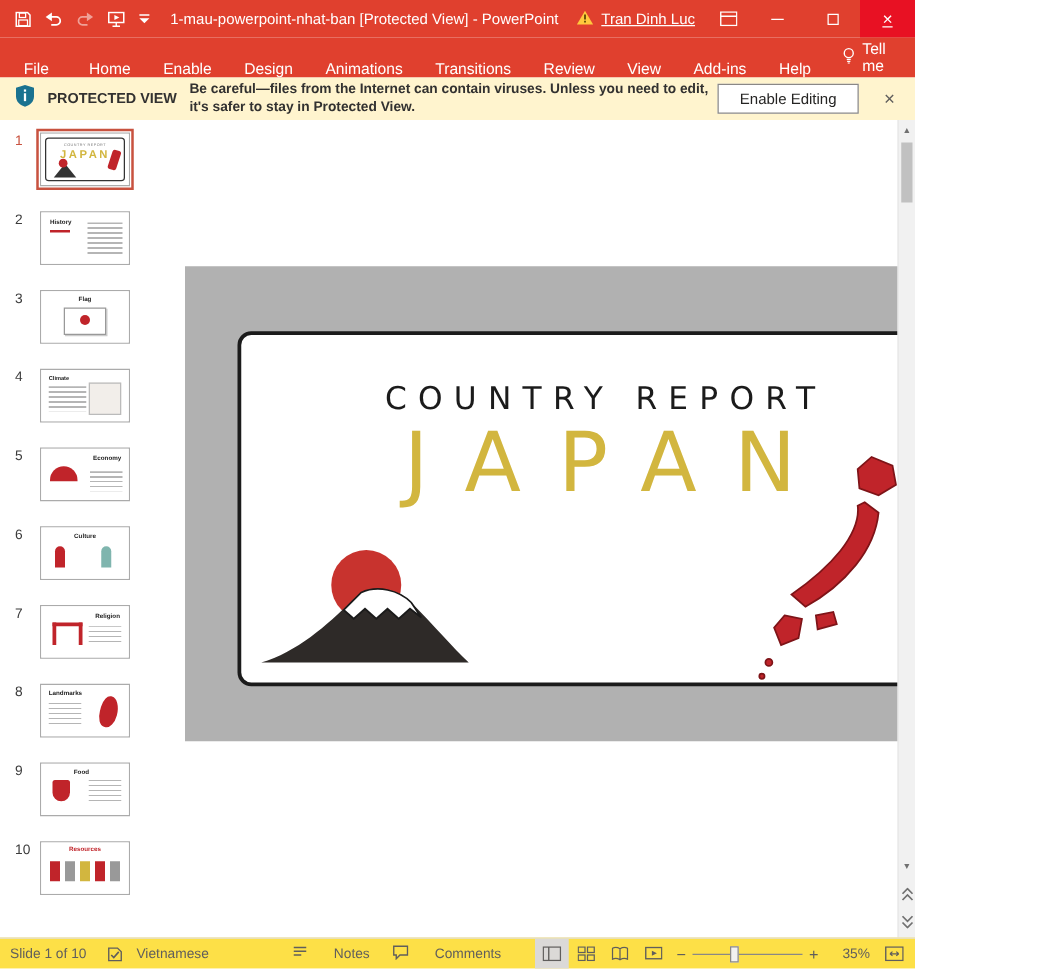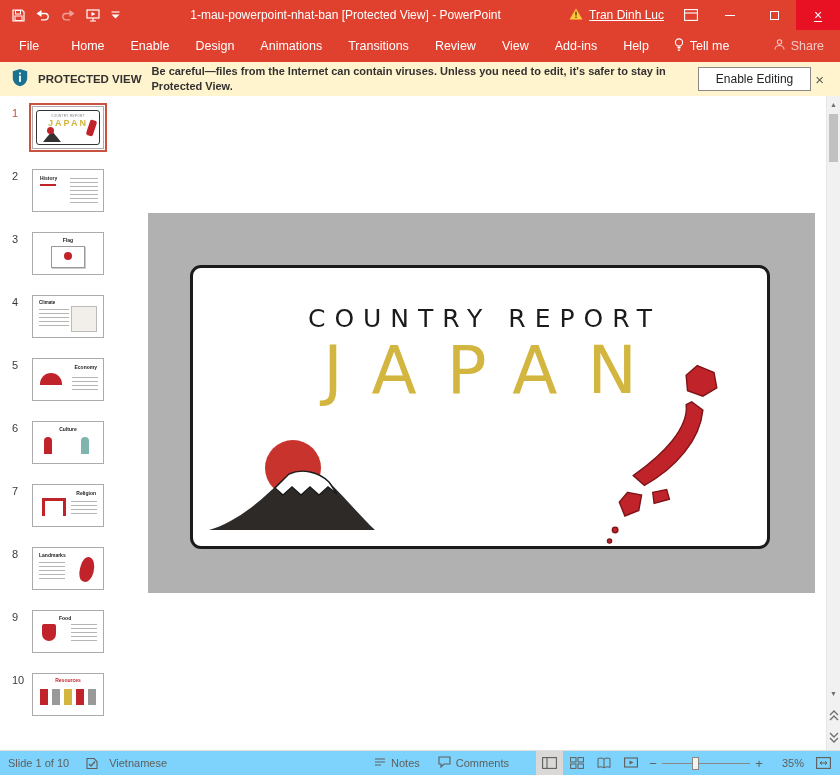--- a/index.html
+++ b/index.html
@@ -1,50 +1,50 @@
 <!DOCTYPE html>
 <html style="--titlebar: #E0402E; --close: #E81123; --banner_bg: #FFF4CE; --gold: #D2B63F; --map_red: #C0242A; --slide_bg: #B1B1B1; --accent: #C8523F;"><head>
 <meta charset="utf-8">
 <style>
   * { box-sizing: border-box; margin: 0; padding: 0; }
   html,body { width:840px; height:775px; overflow:hidden; }
   body { font-family:"Liberation Sans", sans-serif; background:#fff; }
-  .app { position:relative; width:840px; height:775px; background:#fff; overflow:hidden; }
+  .app { position:relative; width:732px; height:775px; background:#fff; overflow:hidden; }
 
   
   .titlebar { position:absolute; top:0; left:0; right:0; height:30px;
     background:var(--titlebar); display:flex; align-items:center; color:#fff; }
   .qat { display:flex; align-items:center; gap:11px; padding:0 12px; }
   .qat-btn { display:flex; align-items:center; justify-content:center; }
   .tb-title { flex:1; text-align:center; font-size:12px; white-space:nowrap; overflow:hidden; }
   .tb-right { display:flex; align-items:center;text-decoration:underline; }
   .tb-user { display:flex; align-items:center; gap:6px; font-size:12px; padding:0 10px; }
   .tb-icon { padding:0 10px; display:flex; align-items:center; }
   .win-btn { width:44px; height:30px; display:flex; align-items:center; justify-content:center; }
   .min-glyph { width:10px; height:1px; background:#fff; }
   .max-glyph { width:9px; height:9px; border:1px solid #fff; }
   .win-close { background:var(--close); font-size:14px; }
 
   
   .ribbon { position:absolute; top:30px; left:0; right:0; height:32px;
     background:var(--titlebar); display:flex; align-items:center; color:#fff; }
-  #ribbon-tabs { display:flex; height:100%; }
+  #ribbon-tabs { display:flex; height:100%;align-items:flex-end; }
   .rtab { padding:0 13px; display:flex; align-items:center; font-size:12.5px; white-space:nowrap; }
   .rtab-file { padding:0 19px; }
   .tellme { display:flex; align-items:center; gap:6px; padding:0 12px; font-size:12.5px; }
   .share { margin-left:auto; display:flex; align-items:center; gap:6px; padding:0 16px;
     font-size:12.5px; opacity:.7; }
 
   
   .banner { position:absolute; top:62px; left:0; right:0; height:34px;
     background:var(--banner_bg); display:flex; align-items:center; }
   .banner-icon { margin:0 9px 0 11px; flex:none; }
   .banner-label { font-weight:bold; font-size:11.5px; color:#323130; margin-right:10px; white-space:nowrap; }
   .banner-msg { font-size:11px; color:#323130; line-height:1.35; max-width:548px;font-weight:bold; }
-  .banner-btn { margin-left:auto; background:#fff; border:1px solid #8A8886;
+  .banner-btn { margin-left:auto; margin-right:16px; background:#fff; border:1px solid #8A8886;
     padding:4px 17px; font-size:12px; color:#252423; white-space:nowrap; cursor:default; }
   .banner-close { margin-right:12px; color:#605E5C; font-size:15px; line-height:1; padding:2px 4px; }
 
   
   .workspace { position:absolute; top:96px; left:0; right:0; bottom:25px; display:flex; background:#fff; }
 
   
   .thumb-panel { width:130px; flex:none; background:#fff; padding-top:9px; overflow:hidden; }
   .thumb-row { display:flex; align-items:flex-start; height:63px; }
   .thumb-num { width:32px; flex:none; padding:2px 0 0 12px; font-size:11px; color:#3b3b3b; }
@@ -127,28 +127,28 @@
   .scrollbar { width:14px; flex:none; background:#F1F1F1; border-left:1px solid #E6E6E6; position:relative; }
   .sb-btn { position:absolute; left:0; right:0; height:17px; display:flex; align-items:center;
     justify-content:center; font-size:7px; color:#707070; }
   .sb-up { top:0; }
   .sb-thumb { position:absolute; top:18px; left:2px; right:2px; height:48px; background:#C1C1C1; }
   .sb-down { bottom:48px; }
   .sb-prev { bottom:26px; }
   .sb-next { bottom:4px; }
 
   
-  .statusbar { position:absolute; left:0; right:0; bottom:0; height:25px; background:#7dd3fc;
+  .statusbar { position:absolute; left:0; right:0; bottom:0; height:25px; background:#fde047;
     border-top:1px solid #E1DFDD; display:flex; align-items:center; font-size:11px; color:#605E5C; }
   .sb-left { display:flex; align-items:center; }
   .slide-info { margin-left:8px; white-space:nowrap; }
   .proof { margin-left:16px; display:flex; align-items:center; }
   .lang { margin-left:10px; white-space:nowrap; }
   .sb-spacer { flex:1; }
-  .sb-item { display:flex; align-items:center; gap:5px; padding:0 9px; height:25px; white-space:nowrap; }
+  .sb-item { display:flex; align-items:center; gap:21px; padding:0 9px; height:25px; white-space:nowrap; }
   .view-btns { display:flex; align-items:center; margin-left:18px; }
   .view-btn { width:27px; height:25px; display:flex; align-items:center; justify-content:center; }
   .view-btn.active { background:#DBD9D7; }
   .zoom-out, .zoom-in { width:18px; height:25px; display:flex; align-items:center;
     justify-content:center; font-size:13px; }
   .zoom-slider { width:88px; height:25px; position:relative; }
   .zoom-track { position:absolute; top:12px; left:0; right:0; height:1px; background:#8A8886; }
   .zoom-thumb { position:absolute; top:6px; left:34%; width:7px; height:13px;
     background:#F3F2F1; border:1px solid #8A8886; }
   .zoom-pct { width:36px; text-align:right; margin-right:6px; }

